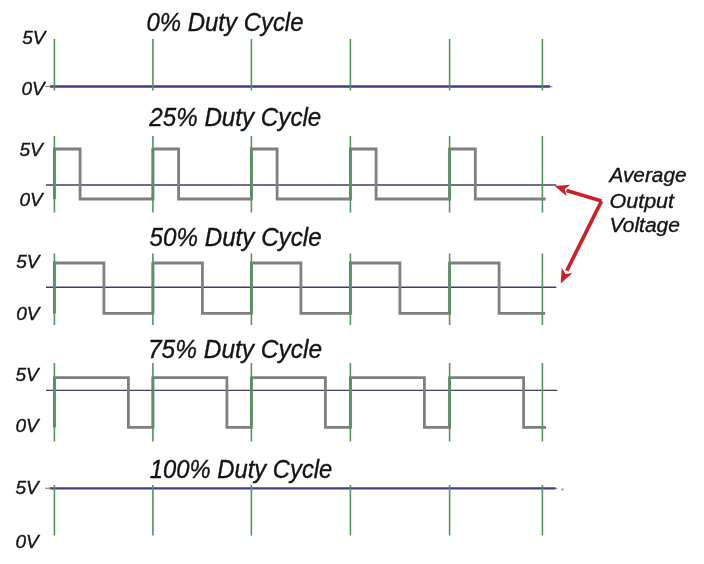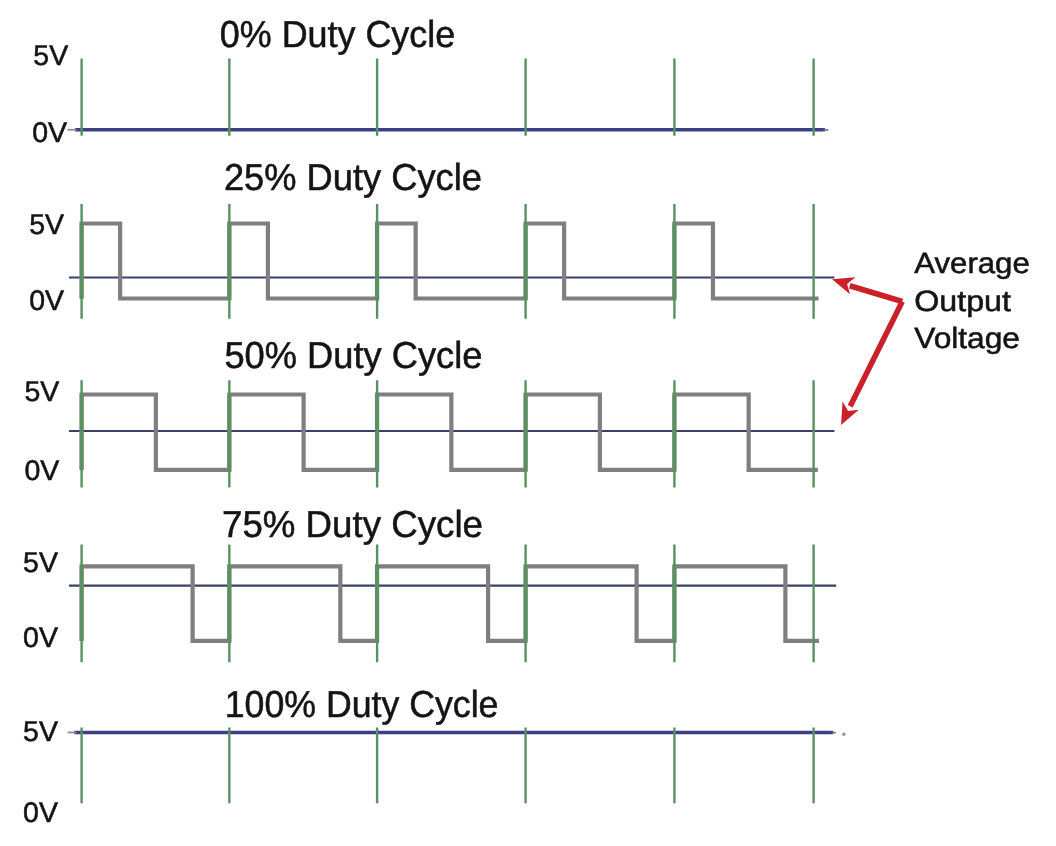--- a/index.html
+++ b/index.html
@@ -1,16 +1,16 @@
 <!DOCTYPE html>
 <html><head>
 <meta charset="utf-8">
 <style>
   html,body{margin:0;padding:0;background:#ffffff;}
-  .wrap{width:704px;height:564px;position:relative;overflow:hidden;background:#ffffff;}
+  .wrap{width:704px;height:564px;position:relative;overflow:hidden;background:#ffffff;font-style:italic;}
   svg{display:block;}
   text{font-family:"Liberation Sans", sans-serif;fill:#141414;stroke:#141414;stroke-width:0.35;}
 </style>
 </head>
 <body>
 <div class="wrap">
 <svg width="704" height="564" viewBox="0 0 704 564">
 
   <text id="t1" x="146.5" y="31.0" font-size="25" textLength="157" lengthAdjust="spacingAndGlyphs">0% Duty Cycle</text>
   <text id="t2" x="149.3" y="126.4" font-size="25" textLength="172" lengthAdjust="spacingAndGlyphs">25% Duty Cycle</text>

